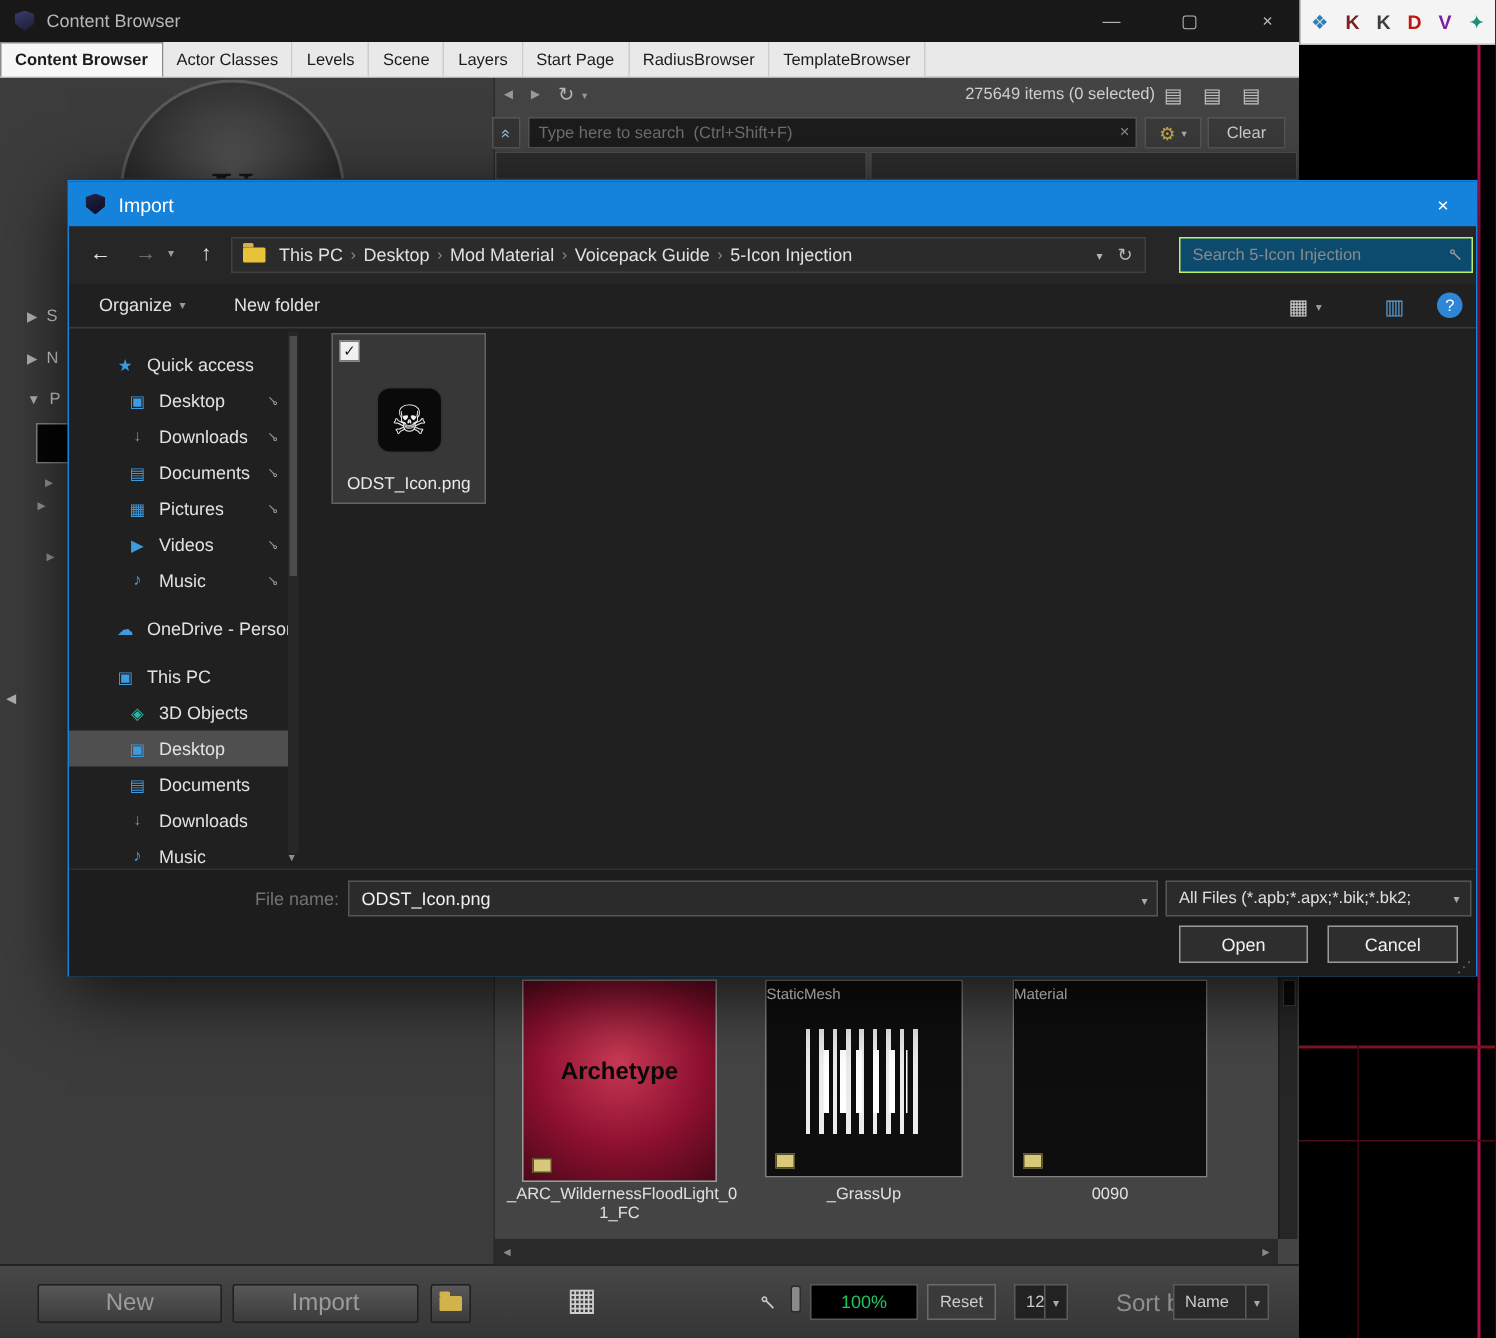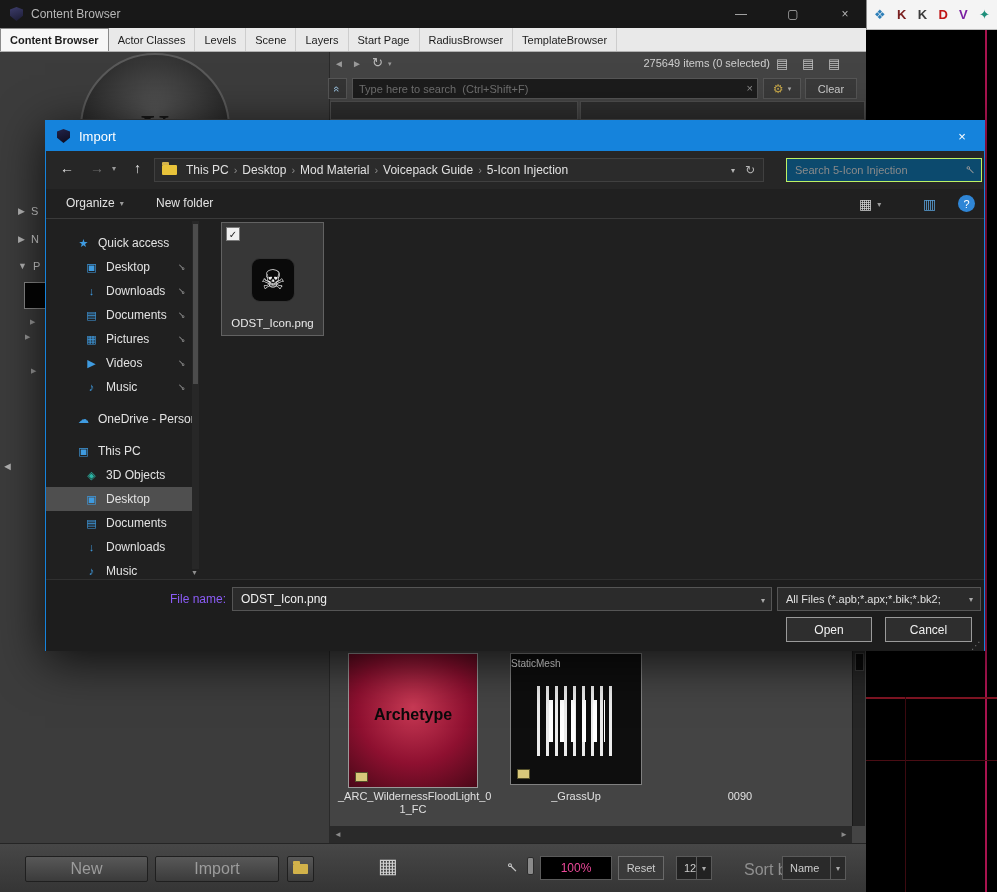--- a/index.html
+++ b/index.html
@@ -56,21 +56,21 @@
   .bars2{position:absolute;left:38px;top:46px;width:56px;height:42px;background:repeating-linear-gradient(90deg,#ffffff 0 4px,transparent 4px 11px)}
   .vsb{left:852px;top:651px;width:13px;height:175px;background:#262626;border-left:1px solid #1a1a1a}
   .vsb-thumb{position:absolute;left:2px;top:2px;width:9px;height:18px;background:#0a0a0a;border:1px solid #3a3a3a}
   .hsb{left:330px;top:826px;width:522px;height:17px;background:#2a2a2a;display:flex;align-items:center;justify-content:space-between;padding:0 4px;color:#8a8a8a;font-size:8px}
 
   
   .botbar{left:0;top:843px;width:866px;height:49px;background:linear-gradient(#474747,#353535);border-top:1px solid #252525}
   .gbtn{position:absolute;background:linear-gradient(#585858,#3b3b3b);border:1px solid #1f1f1f;border-radius:2px;color:#9c9c9c;font-size:16px;display:flex;align-items:center;justify-content:center}
   .folder-ic{position:relative;width:15px;height:10px;background:#d2b24a;border-radius:1px}
   .folder-ic::before{content:"";position:absolute;left:0;top:-3px;width:7px;height:3px;background:#d2b24a;border-radius:1px 1px 0 0}
-  .zoomfield{position:absolute;background:#000;border:1px solid #5a5a5a;color:#ec4899;font-size:12px;display:flex;align-items:center;justify-content:center}
+  .zoomfield{position:absolute;background:#000;border:1px solid #5a5a5a;color:#22c55e;font-size:12px;display:flex;align-items:center;justify-content:center}
   .smbtn{position:absolute;background:#3a3a3a;border:1px solid #6a6a6a;color:#cccccc;font-size:11px;display:flex;align-items:center;justify-content:center}
   .combo{position:absolute;background:#222;border:1px solid #5a5a5a;color:#cccccc;font-size:11px;display:flex;align-items:stretch}
   .combo .ctext{flex:1;display:flex;align-items:center;padding-left:7px;overflow:hidden;white-space:nowrap}
   .combo .carrow{width:15px;display:flex;align-items:center;justify-content:center;border-left:1px solid #5a5a5a;color:#aaa;font-size:8px}
 
   
   .ed-toolbar{left:866px;top:0;width:131px;height:30px;background:#f4f4f4;border-left:1px solid #8a8a8a;border-bottom:1px solid #bdbdbd;display:flex;align-items:center;justify-content:space-between;padding:0 7px}
   .ed-ic{font-size:13px;font-weight:bold}
   .ed-ic:nth-child(1){color:#2e7fb8}.ed-ic:nth-child(2){color:#7a2020}.ed-ic:nth-child(3){color:#3d3d3d}
   .ed-ic:nth-child(4){color:#c01616}.ed-ic:nth-child(5){color:#7a1fa2}.ed-ic:nth-child(6){color:#1e8f7a}
@@ -108,21 +108,21 @@
   .srow .pin{margin-left:auto;margin-right:10px;color:#9a9a9a;font-size:9px}
   .srow .slabel{white-space:nowrap;overflow:hidden}
   .pane-sb{position:absolute;left:146px;top:2px;width:7px;height:348px;background:#272727}
   .pane-sb-thumb{position:absolute;left:1px;top:3px;width:5px;height:160px;background:#4c4c4c}
   .pane-sb-arrow{position:absolute;left:145px;top:350px;color:#8f8f8f;font-size:7px}
   .ftile{position:absolute;left:175px;top:3px;width:103px;height:114px;background:#373737;border:1px solid #626262}
   .fcheck{position:absolute;left:4px;top:4px;width:14px;height:14px;background:#f0f0f0;border:1px solid #7a7a7a;display:flex;align-items:center;justify-content:center;color:#1e1e1e;font-size:10px}
   .fthumb{position:absolute;left:29px;top:35px;width:44px;height:44px;background:#0a0a0a;border:1px solid #333;border-radius:9px;display:flex;align-items:center;justify-content:center;color:#f2f2f2;font-size:27px}
   .fname{position:absolute;left:0;bottom:6px;width:100%;text-align:center;color:#e8e8e8;font-size:11.5px}
   .dlg-footer{position:absolute;left:0;top:458px;width:100%;height:72px;background:#1d1d1d;border-top:1px solid #303030}
-  .fn-label{position:absolute;left:60px;top:12px;width:120px;text-align:right;color:#8b5cf6;font-size:12px}
+  .fn-label{position:absolute;left:60px;top:12px;width:120px;text-align:right;color:#737373;font-size:12px}
   .fn-wrap{position:absolute;left:186px;top:7px;width:540px;height:24px;background:#2b2b2b;border:1px solid #555}
   .fn-wrap input{width:100%;height:100%;background:transparent;border:none;outline:none;color:#f0f0f0;font-size:12px;padding:0 22px 0 8px}
   .fn-arrow{position:absolute;right:6px;top:8px;color:#aaa;font-size:8px}
   .ft-combo{position:absolute;left:731px;top:7px;width:204px;height:24px;background:#2b2b2b;border:1px solid #555;display:flex;align-items:center}
   .ft-combo .t{flex:1;color:#e0e0e0;font-size:11px;padding-left:8px;white-space:nowrap;overflow:hidden}
   .ft-combo .a{width:18px;text-align:center;color:#aaa;font-size:8px}
   .dlg-btn{position:absolute;top:37px;height:25px;background:#2e2e2e;border:1px solid #9a9a9a;color:#f0f0f0;font-size:12px;display:flex;align-items:center;justify-content:center}
   .grip{position:absolute;right:3px;bottom:0;color:#6f6f6f;font-size:10px}
 </style>
 </head>
@@ -212,20 +212,24 @@
   </div>
 
   <div class="atile tile-dark" style="left:510px;top:653px;width:132px;height:132px">
     <div class="tile-badge">StaticMesh</div>
     <div class="bars1"></div>
     <div class="bars2"></div>
     <div class="corner-ic"></div>
   </div>
   <div class="alabel" style="left:511px;top:790px;width:130px">_GrassUp</div>
 
+  <div class="atile tile-dark" style="left:675px;top:653px;width:130px;height:132px">
+    <div class="tile-badge">Material</div>
+    <div class="corner-ic"></div>
+  </div>
   <div class="alabel" style="left:675px;top:790px;width:130px">0090</div>
 
   <div class="abs vsb">
     <div class="vsb-thumb"></div>
   </div>
   <div class="abs hsb">
     <span>◄</span>
     <span>►</span>
   </div>
 

